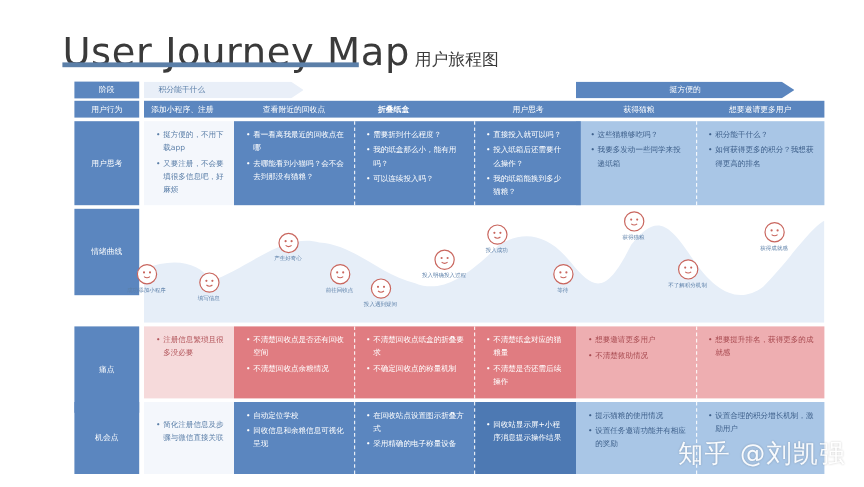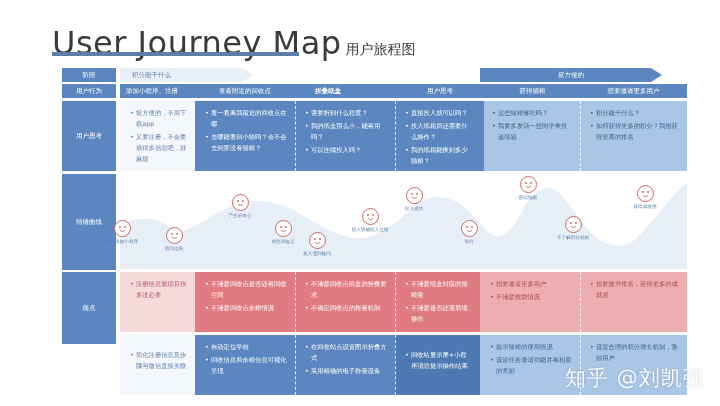--- a/index.html
+++ b/index.html
@@ -112,21 +112,21 @@
     <div class="divider" style="left:518px;top:0;height:70px;"></div>
     <div class="cell" style="left:518px;top:0;width:107px;height:70px;color:#3d5f8a;">
       <ul>
         <li>积分能干什么？</li>
         <li>如何获得更多的积分？我想获得更高的排名</li>
       </ul>
     </div>
   </div>
 
   <div class="row" style="top:106px;height:95px;">
-    <div class="label" style="height:96px;">情绪曲线</div>
+    <div class="label" style="height:72px;">情绪曲线</div>
     <svg style="position:absolute;left:54px;top:0;" width="571" height="95" viewBox="0 0 571 95">
       <path d="M4,50 C30,40 50,45 60,60 C90,50 120,20 150,28 C180,30 200,55 230,62 C250,70 270,60 300,30 C320,18 340,20 360,45 C380,70 390,70 410,30 C430,5 440,10 460,40 C480,70 500,80 520,65 C540,45 560,15 571,10 L571,95 L4,95 Z" fill="#e6eef8"></path>
     </svg>
   </div>
 
   <div class="row" style="top:204px;height:60px;">
     <div class="label" style="height:72px;">痛点</div>
     <div class="cell" style="left:58px;top:0;width:75px;height:60px;background:#f6dadb;color:#b3565c;">
       <ul>
           <li>注册信息繁琐且很多没必要</li>
@@ -162,20 +162,21 @@
     </div>
     <div class="divider" style="left:518px;top:0;height:60px;"></div>
     <div class="cell" style="left:518px;top:0;width:107px;height:60px;color:#a84a50;">
       <ul>
           <li>想要提升排名，获得更多的成就感</li>
         </ul>
     </div>
   </div>
 
   <div class="row" style="top:267px;height:60px;">
+    <div class="label" style="height:60px;">机会点</div>
     <div class="cell" style="left:58px;top:0;width:75px;height:60px;background:#f4f7fc;color:#5b7fa8;padding-top:14px;">
       <ul>
           <li>简化注册信息及步骤与微信直接关联</li>
         </ul>
     </div>
     <div style="position:absolute;left:133px;top:0;width:200px;height:60px;background:#5b86bf;"></div>
     <div style="position:absolute;left:333px;top:0;width:85px;height:60px;background:#4d79b3;"></div>
     <div class="cell" style="left:133px;top:0;width:100px;height:60px;color:#fff;">
       <ul>
         <li>自动定位学校</li>

